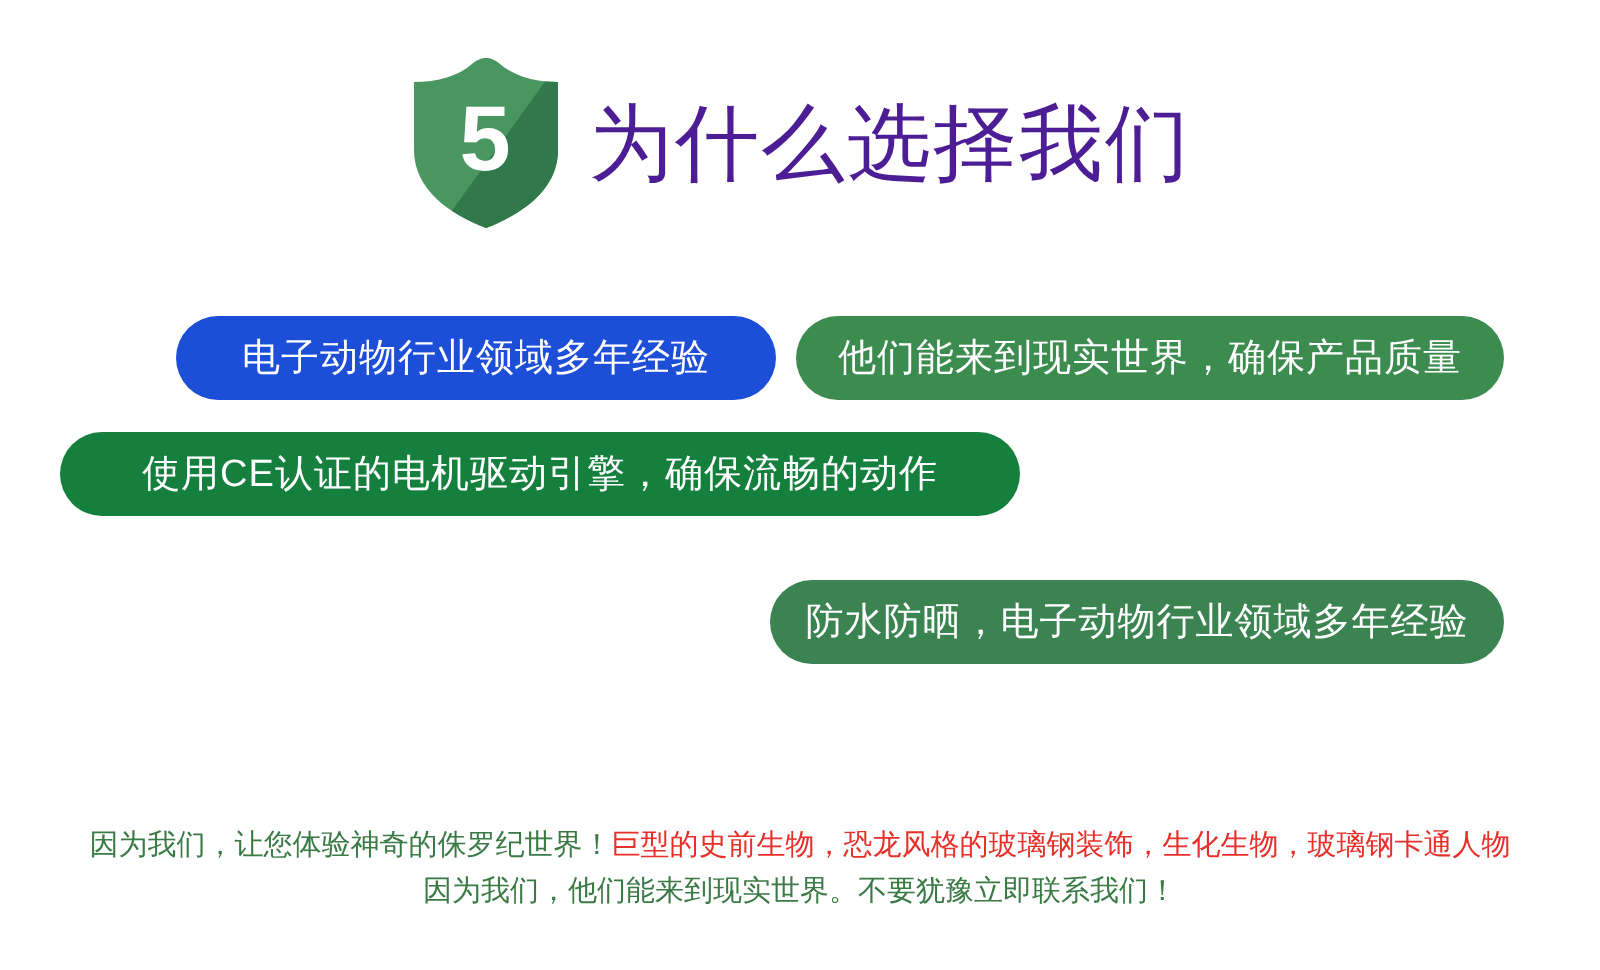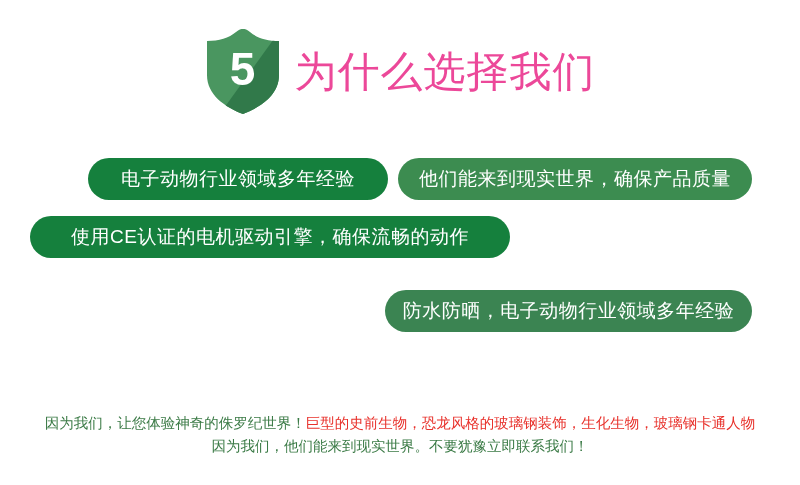--- a/index.html
+++ b/index.html
@@ -58,21 +58,21 @@
     font-size: 46px;
     font-weight: bold;
     line-height: 1;
     padding-bottom: 6px;
     box-sizing: border-box;
     letter-spacing: 0;
   }
 
   .header-title {
     font-size: 42px;
-    color: #ec4899;
+    color: #4c1d95;
     line-height: 1;
     letter-spacing: 1px;
     white-space: nowrap;
   }
 
   
   .pill {
     position: absolute;
     display: flex;
     align-items: center;
@@ -80,21 +80,21 @@
     box-sizing: border-box;
     border-radius: 999px;
     color: #ffffff;
     font-size: 19px;
     white-space: nowrap;
     height: 42px;
     padding: 0 22px;
     letter-spacing: 0.5px;
   }
 
-  .pill-1 { left: 88px;  top: 158px; width: 300px; background: #15803d; }
+  .pill-1 { left: 88px;  top: 158px; width: 300px; background: #1d4ed8; }
   .pill-2 { left: 398px; top: 158px; width: 354px; background: #3c8c50; }
   .pill-3 { left: 30px;  top: 216px; width: 480px; background: #15803d; }
   .pill-4 { left: 385px; top: 290px; width: 367px; background: #3b8452; }
   .pill-5 { left: 57px;  top: 345px; width: 343px; background: #2f7d46; }
 
   
   .footer {
     position: absolute;
     left: 0;
     top: 412px;

